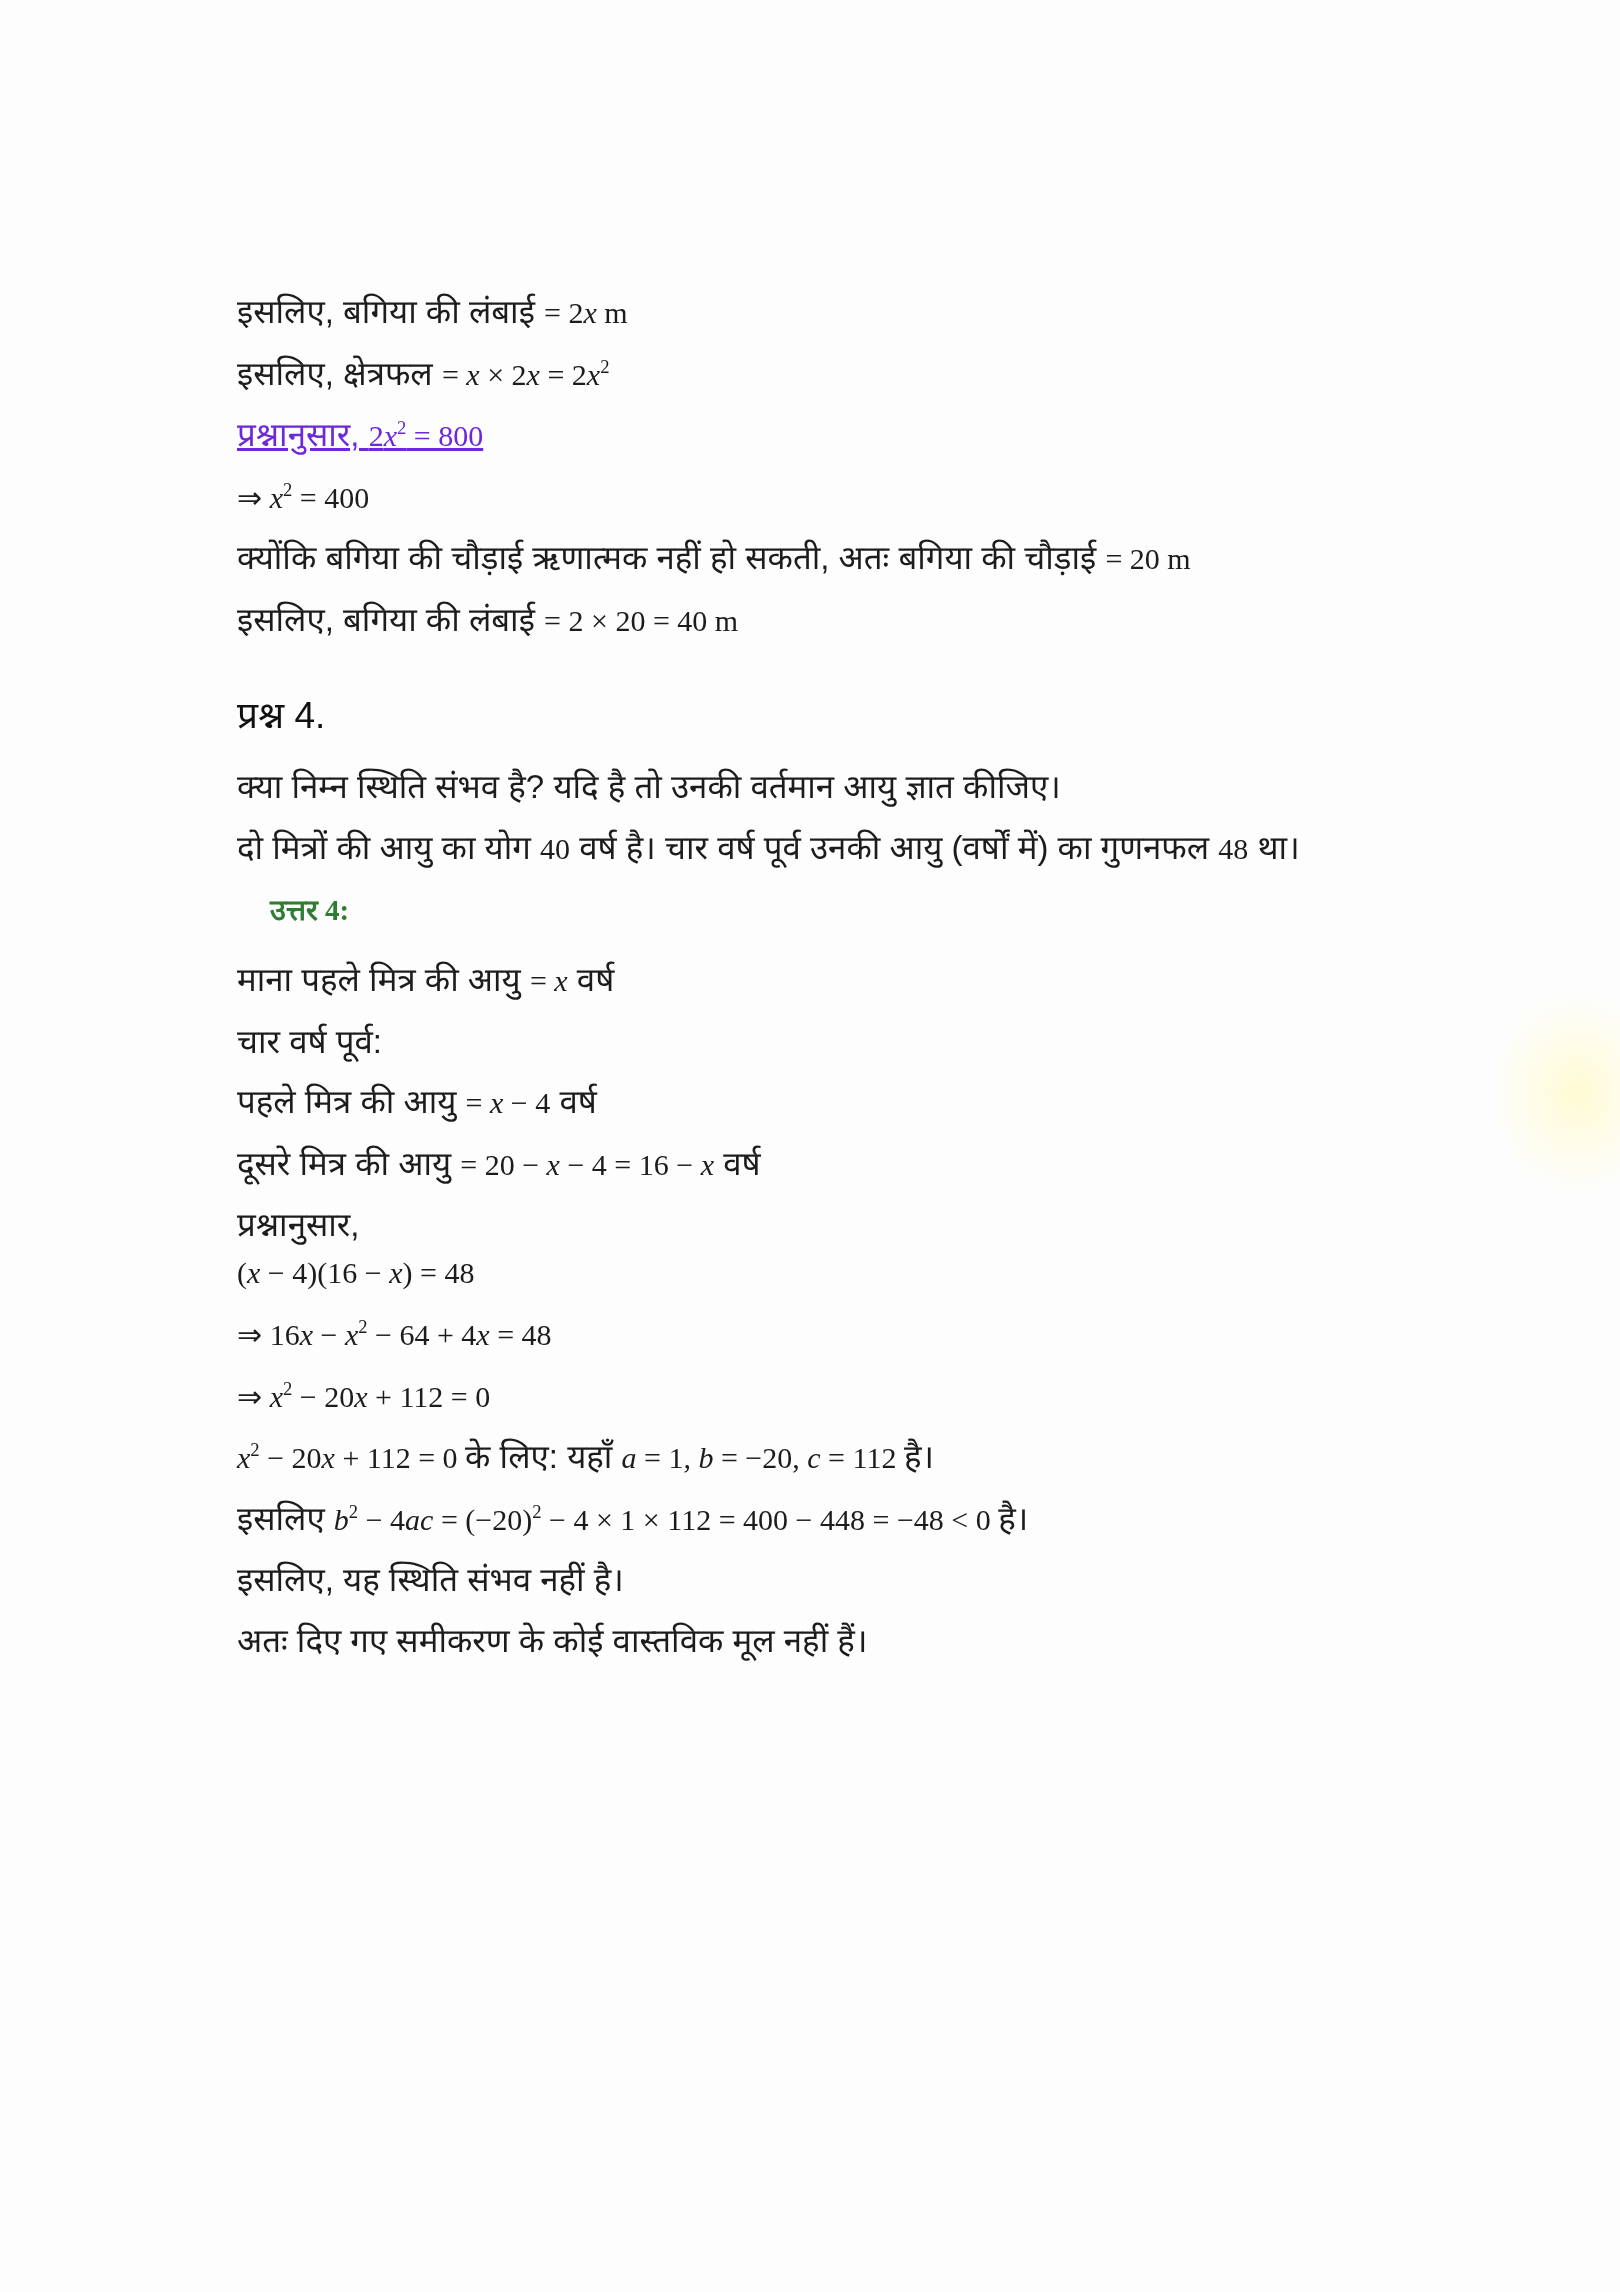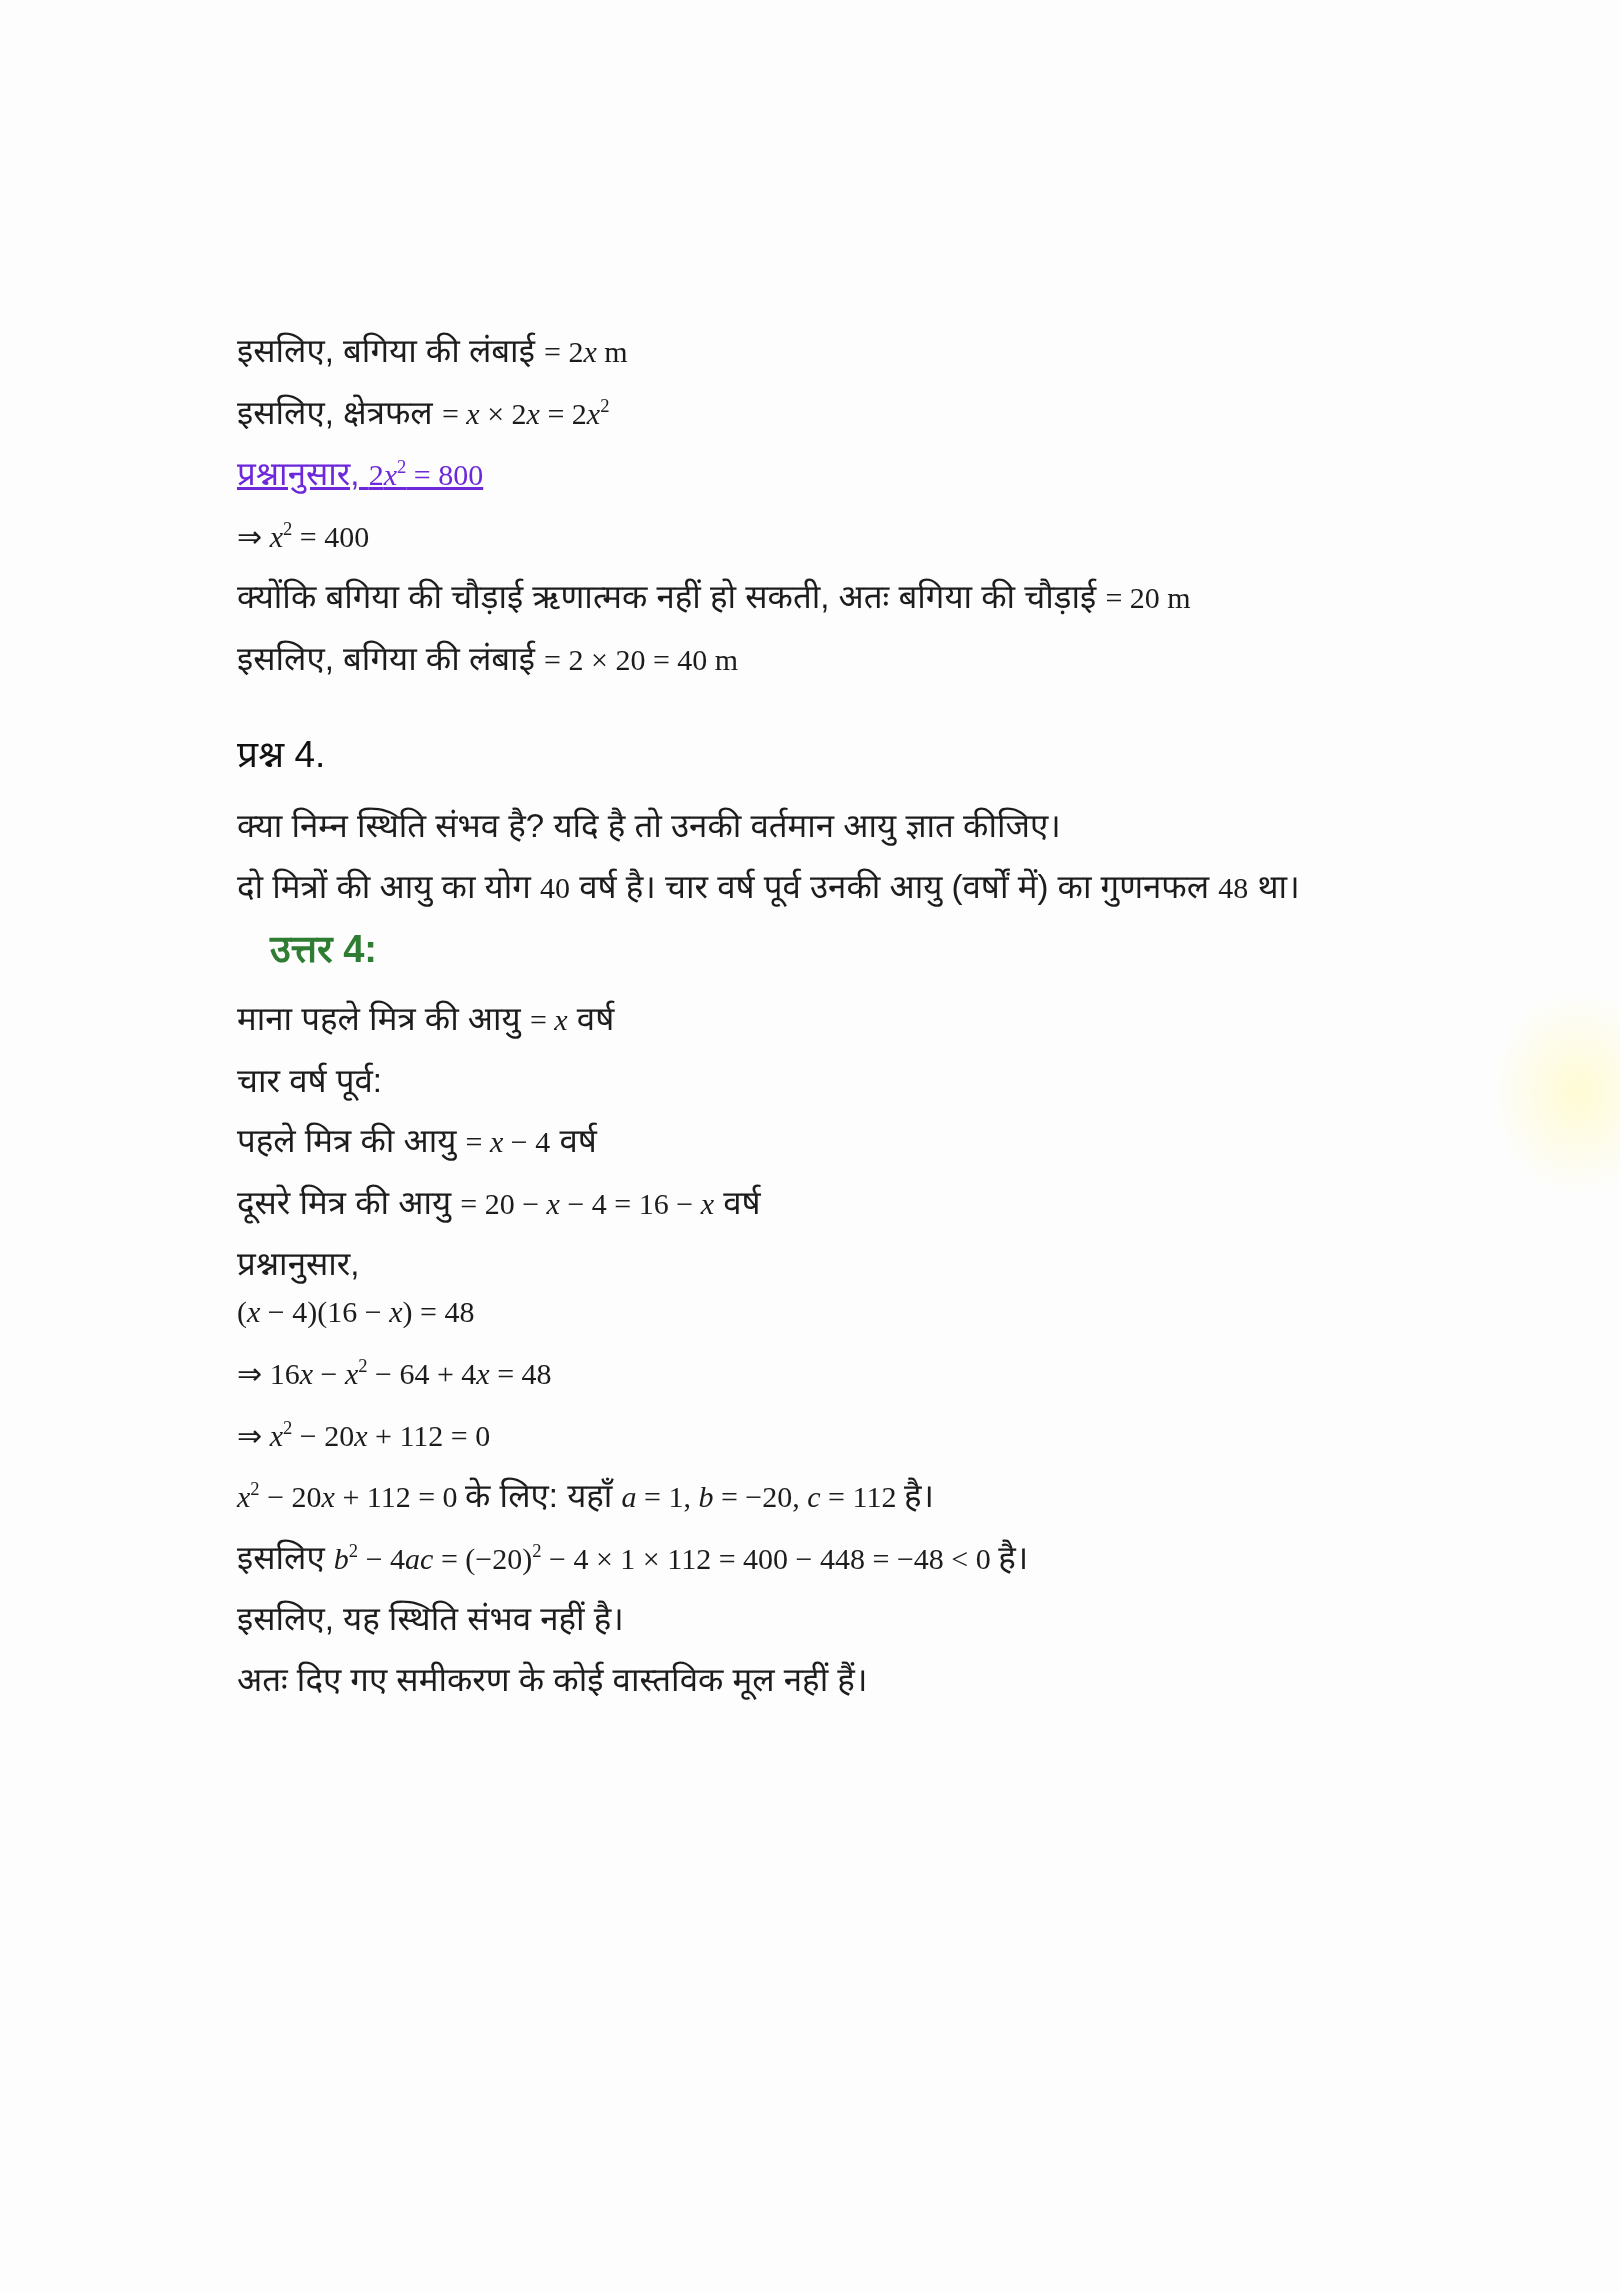--- a/index.html
+++ b/index.html
@@ -5,45 +5,45 @@
   html,body{margin:0;padding:0;background:#ffffff;}
   .page{
     position:relative;
     width:1620px;height:2293px;
     background:#fdfdfd;
     overflow:hidden;
     font-family:"Liberation Sans",sans-serif;
   }
   .content{
     position:absolute;
-    left:237px;top:290px;right:49px;margin-top:39px;
+    left:237px;top:290px;right:49px;
   }
   .line{
     white-space:nowrap;
     line-height:43px;
     margin-bottom:17.6px;
     color:#1c1c1c;
     font-size:33px;
     font-family:"Liberation Sans",sans-serif;
   }
   .line.tight{margin-bottom:3.9px;}
   .line .dev{font-family:"Liberation Sans",sans-serif;}
   .line .mn{font-family:"Liberation Serif",serif;font-size:30px;}
   .line .mi{font-family:"Liberation Serif",serif;font-style:italic;font-size:30px;}
   .line .sup{font-family:"Liberation Serif",serif;font-size:18.6px;vertical-align:super;line-height:0;}
   .q-heading{
     font-size:37px;font-weight:normal;color:#111111;
     margin:51px 0 27.4px 0;line-height:45px;
     font-family:"Liberation Sans",sans-serif;
   }
   .a-heading{
-    font-size:38px;font-weight:bold;
+    font-size:29px;font-weight:bold;
     color:var(--accent-green,#2e7d32);
     margin:3.9px 0 25.5px 0;padding-left:33px;line-height:45px;
-    font-family:Liberation Sans, sans-serif;
+    font-family:Liberation Serif, serif;
   }
   .stain{
     position:absolute;left:1490px;top:990px;width:176px;height:206px;
     background:radial-gradient(closest-side, rgba(255,251,210,0.95), rgba(255,251,210,0.0));
     pointer-events:none;
   }
 </style>
 </head>
 <body>
 

